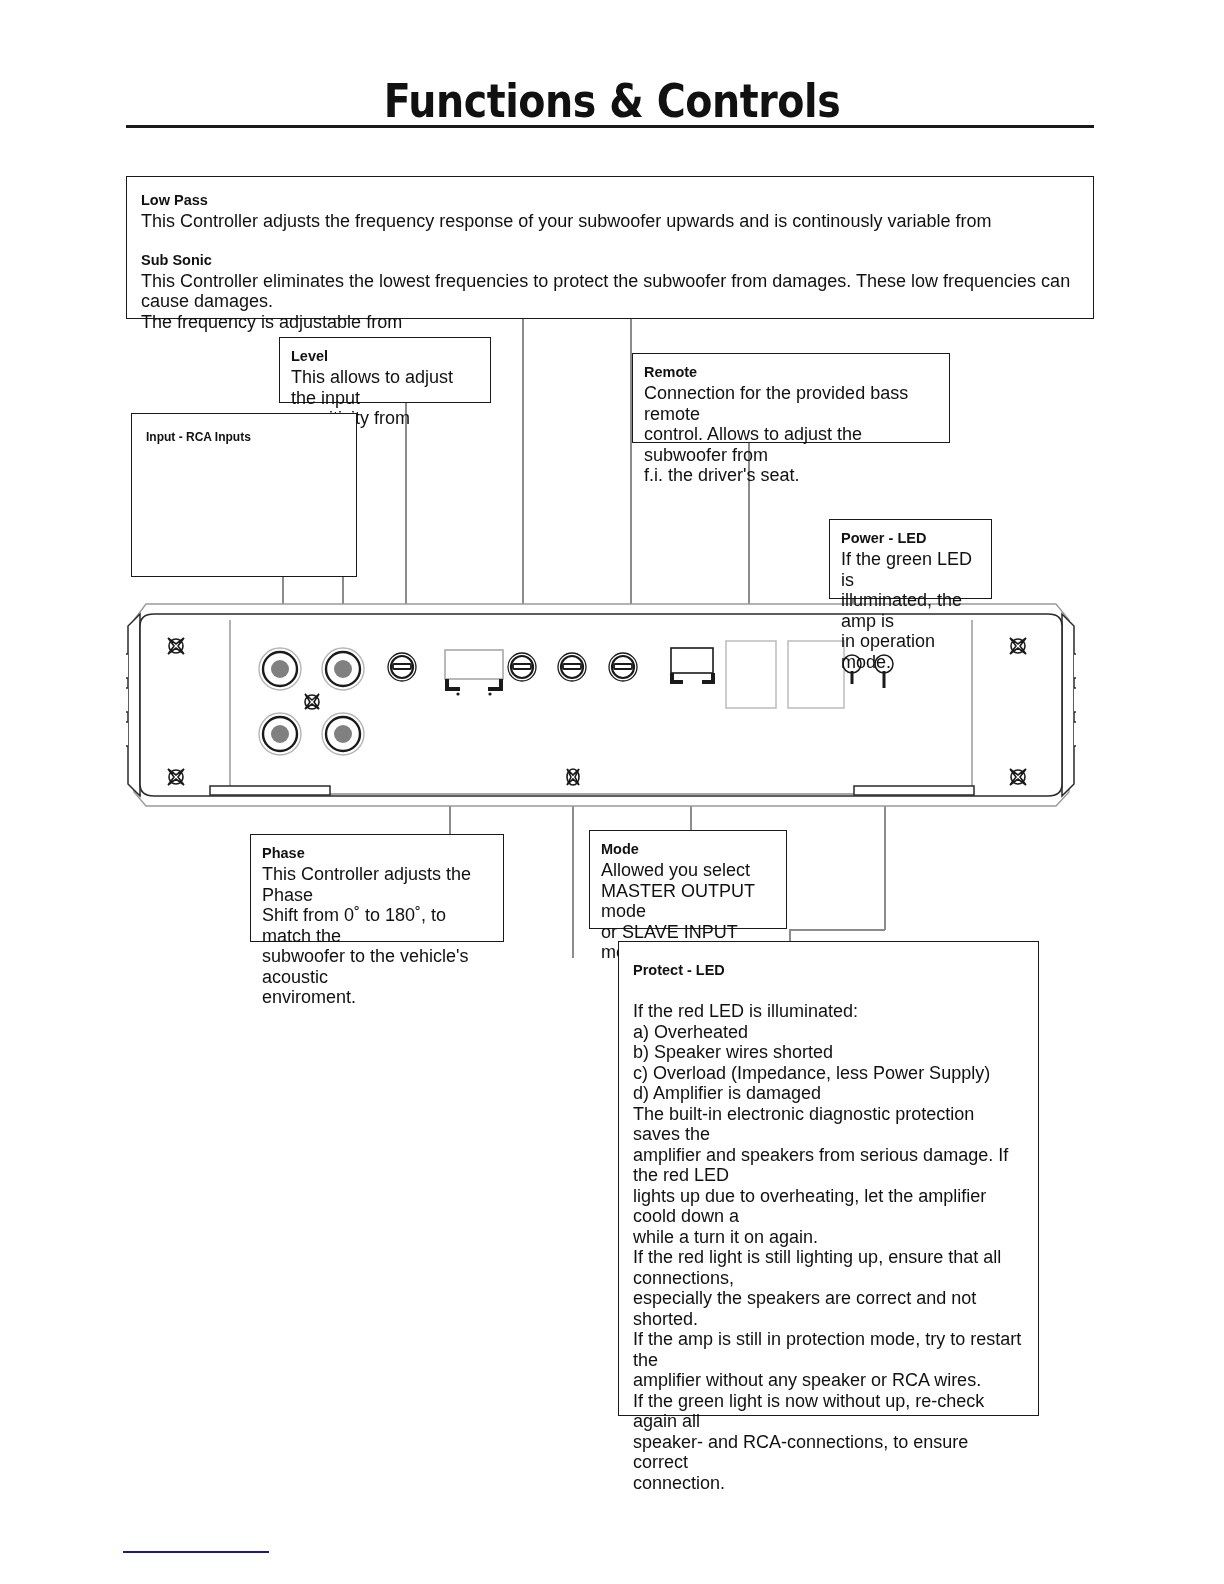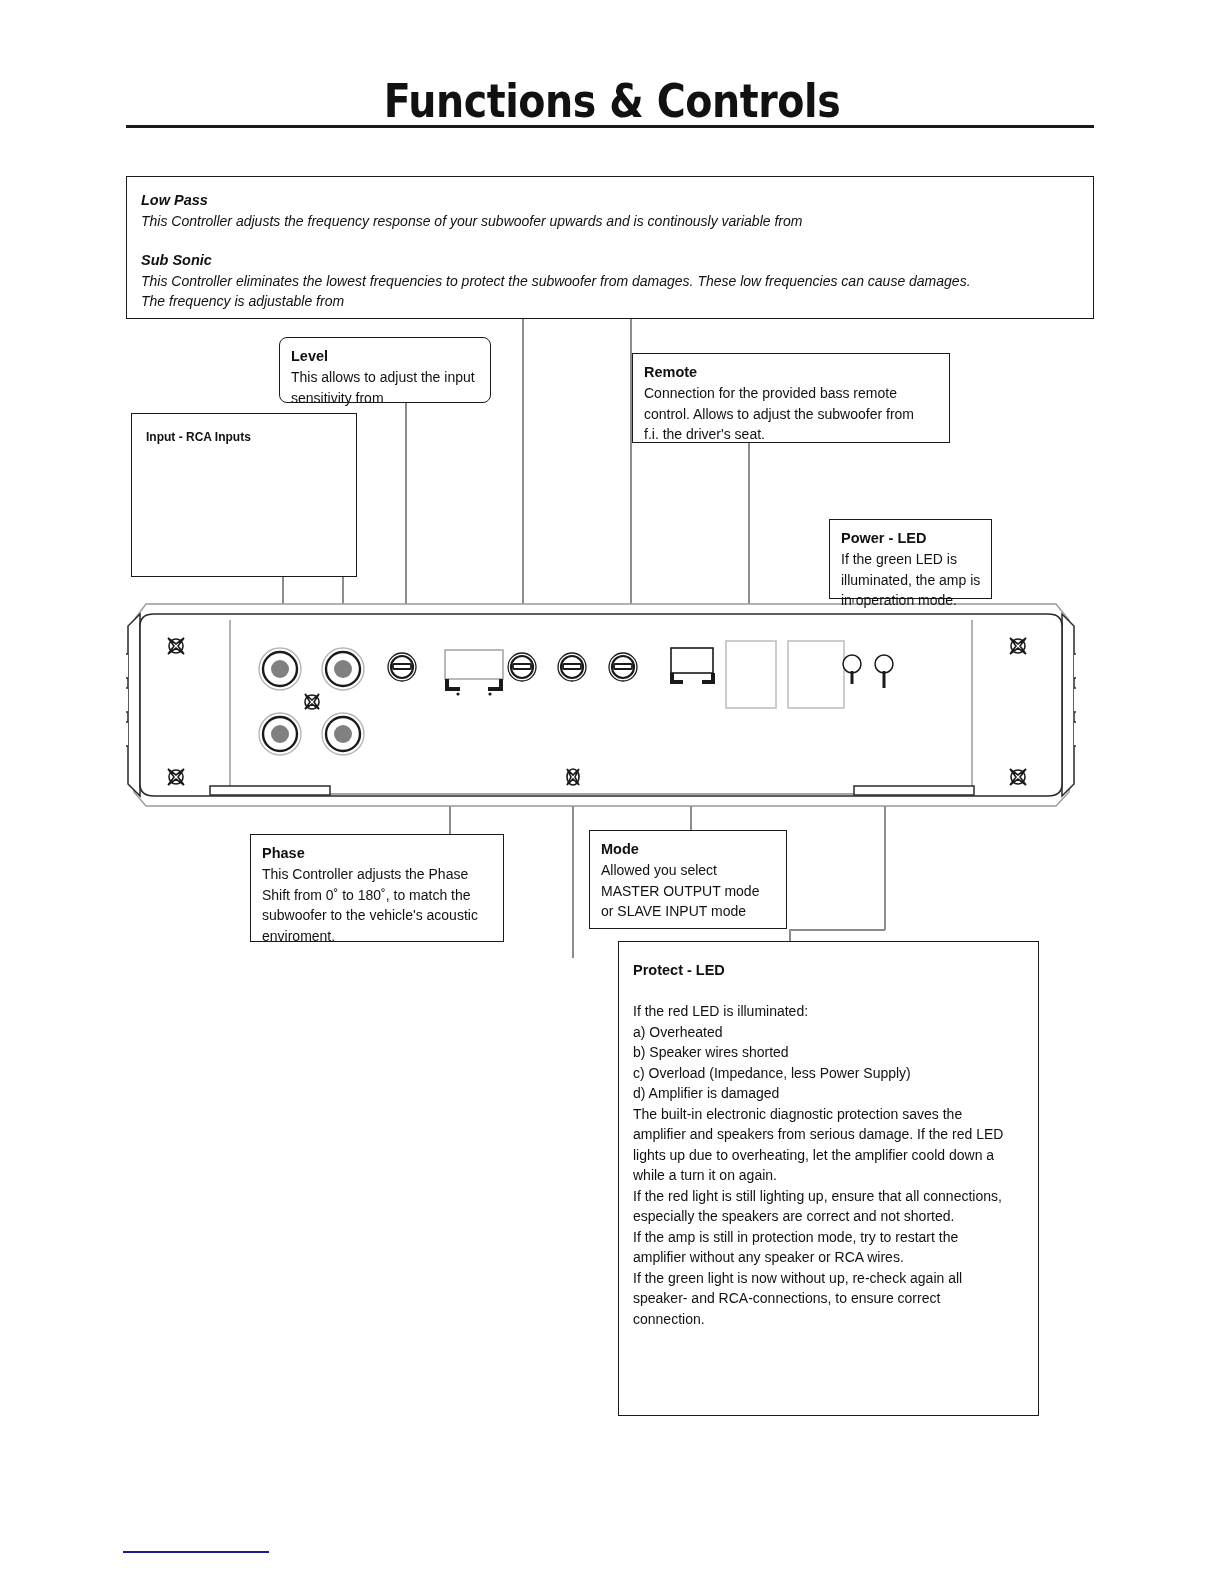--- a/index.html
+++ b/index.html
@@ -51,40 +51,40 @@
     box-sizing: border-box;
     z-index: 6;
   }
   .box .hd {
     font-weight: bold;
     font-size: 14.5px;
     line-height: 21px;
     margin: 0;
   }
   .box .bd {
-    font-size: 14px;
+    font-size: 18px;
     line-height: 20.5px;
     margin: 0;
   }
   .box .pad {
     padding: 11px 12px 9px 13px;
   }
 
   
   #info-box {
     left: 126px;
     top: 176px;
     width: 968px;
     height: 143px;
   }
-  #info-box .pad { padding: 13px 16px 10px 14px; font-style: italic; }
+  #info-box .pad { padding: 13px 16px 10px 14px; }
   #info-box .gap { height: 18px; }
 
   
-  #level-box  { left: 279px; top: 337px; width: 212px; height: 66px; border-radius: 8px; }
+  #level-box  { left: 279px; top: 337px; width: 212px; height: 66px; }
   #remote-box { left: 632px; top: 353px; width: 318px; height: 90px; }
   #input-box  { left: 131px; top: 413px; width: 226px; height: 164px; }
   #input-box .hd { font-size: 12px; padding: 13px 0 0 14px; }
   #power-box  { left: 829px; top: 471px; width: 163px; height: 80px; margin-top: 48px; }
   #phase-box  { left: 250px; top: 834px; width: 254px; height: 108px; }
   #mode-box   { left: 589px; top: 830px; width: 198px; height: 99px; }
   #bass-box   { left: 360px; top: 958px; width: 233px; height: 74px; }
   #protect-box{ left: 618px; top: 941px; width: 421px; height: 475px; }
   #protect-box .pad { padding: 18px 16px 10px 14px; }
   #protect-box .hd { margin-bottom: 20px; }

